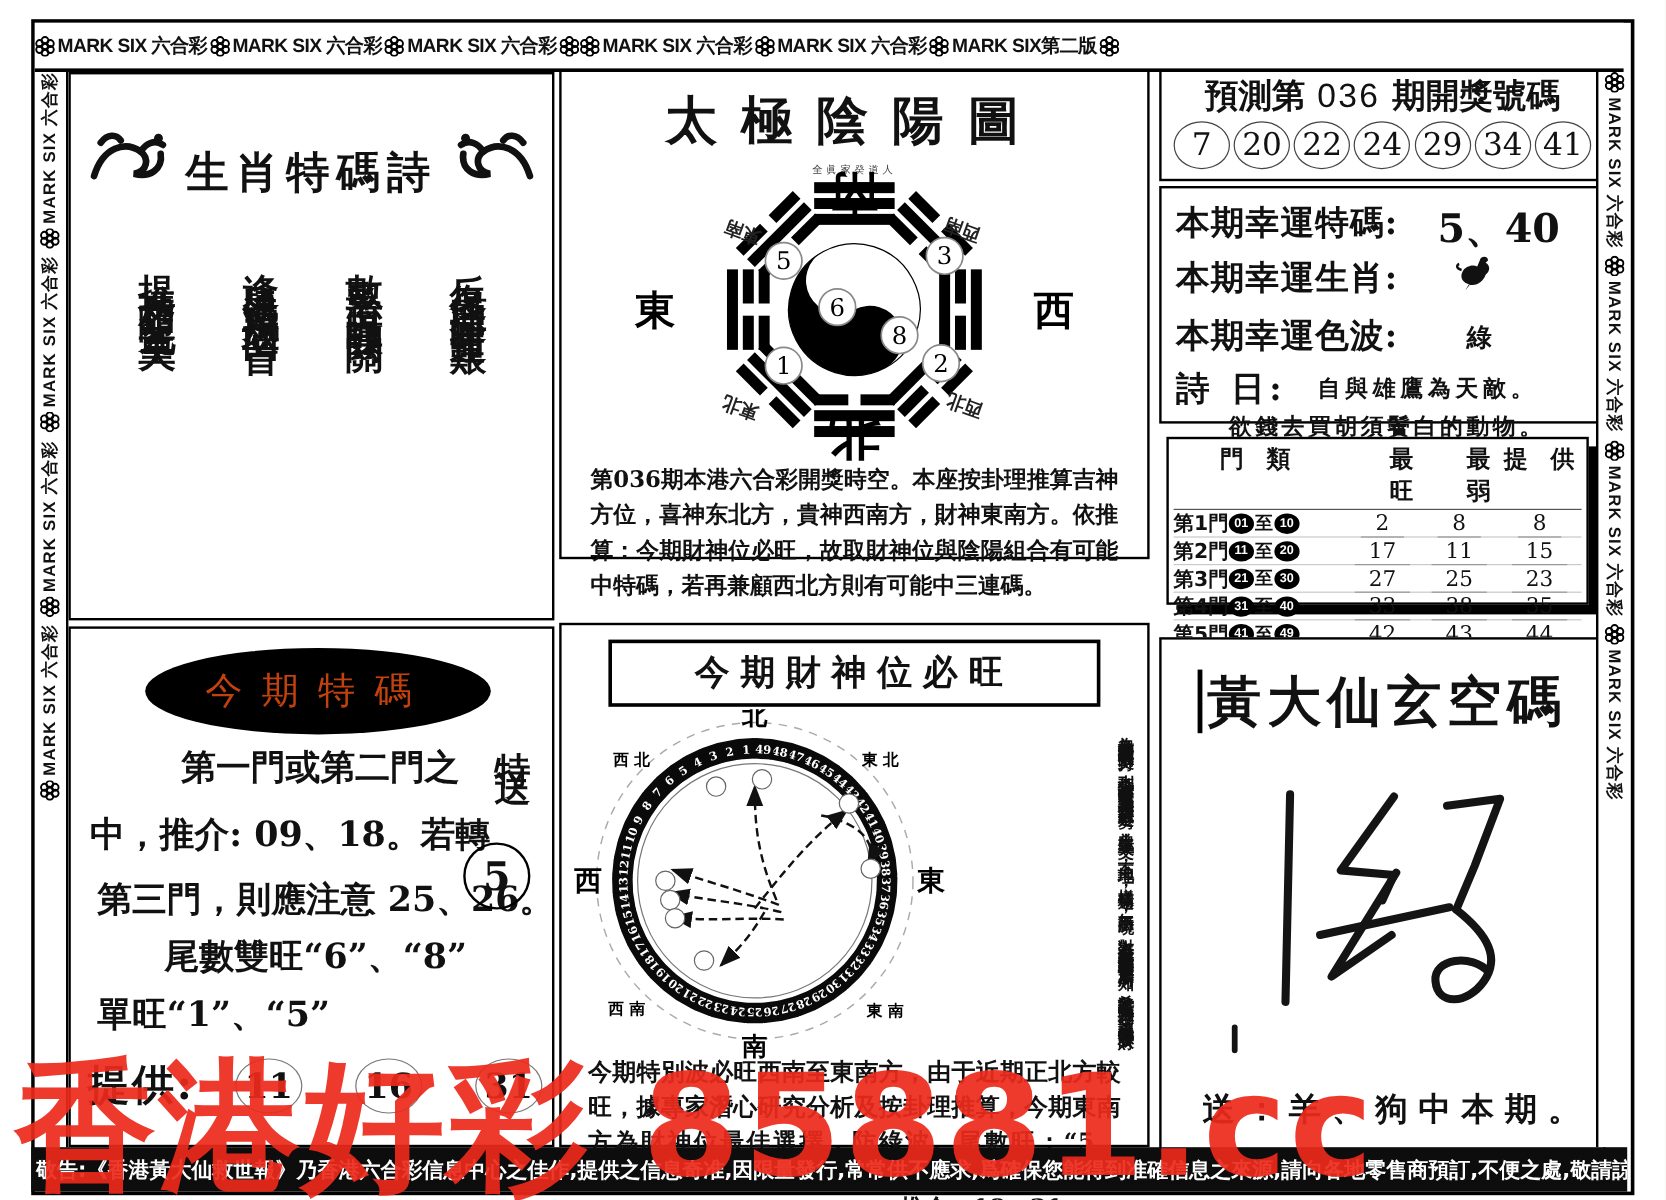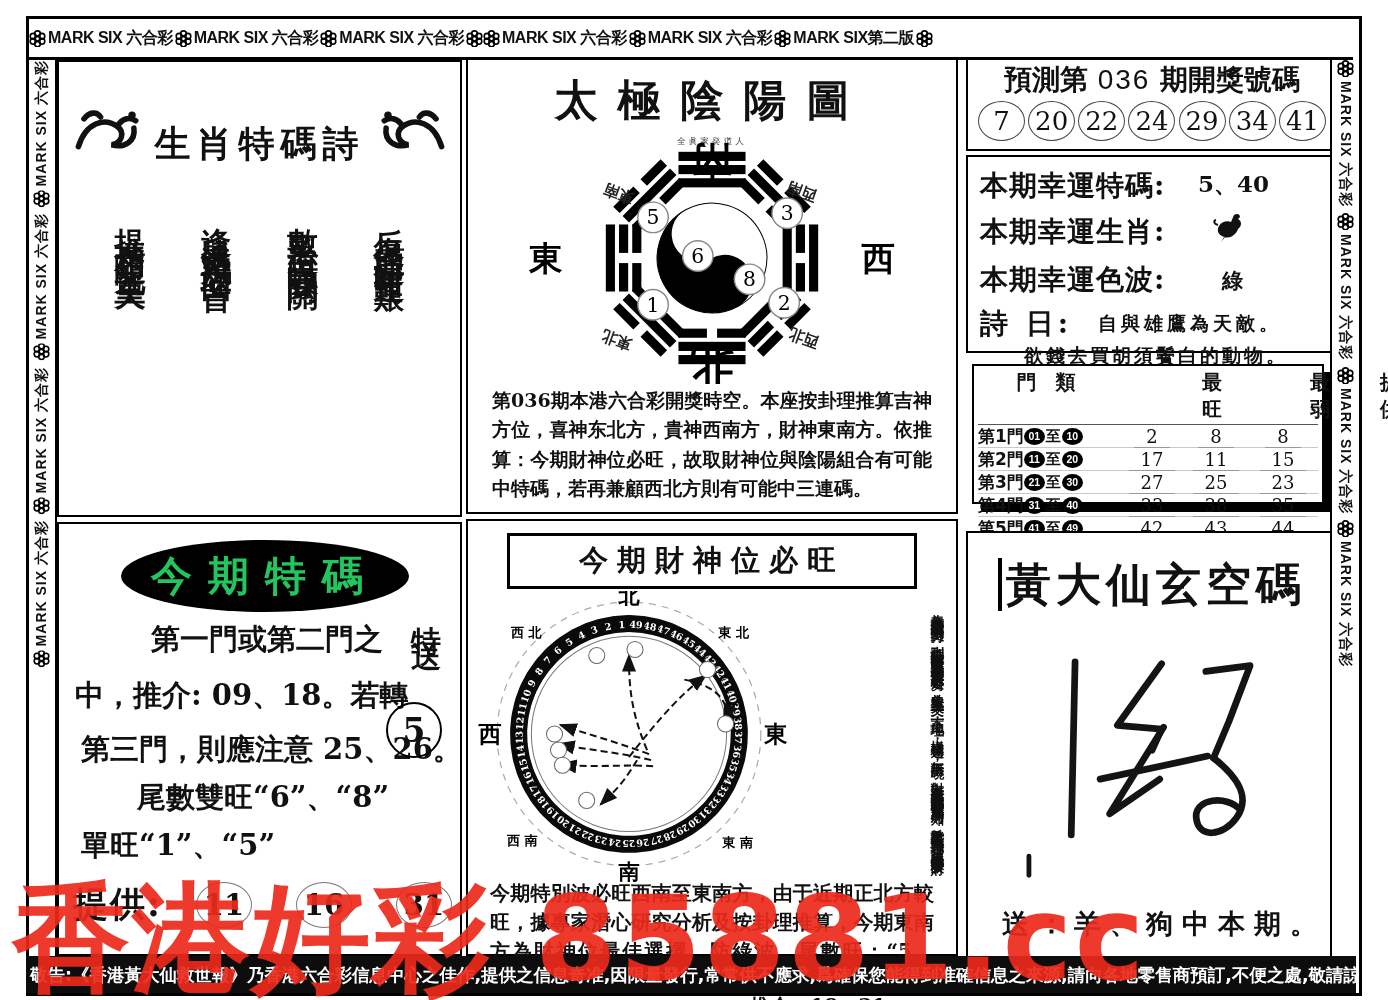--- a/index.html
+++ b/index.html
@@ -28,31 +28,31 @@
   .panel{position:absolute;background:#fff;border:2.5px solid #000;box-sizing:border-box;}
   
   #poem-panel{left:57px;top:60px;width:405px;height:457px;}
   .poem-head{display:flex;align-items:center;justify-content:center;gap:10px;margin-top:28px;}
   .poem-title{font-size:36px;font-weight:900;letter-spacing:6px;margin-top:30px;}
   .poem-cols{display:flex;flex-direction:row-reverse;justify-content:space-evenly;margin-top:34px;height:300px;}
   .poem-col{writing-mode:vertical-rl;font-size:31px;font-weight:700;letter-spacing:9px;line-height:1;}
   
   #special-panel{left:57px;top:522px;width:405px;height:434px;}
   .oval{position:absolute;left:62px;top:16px;width:288px;height:72px;background:#000;border-radius:50%;
-        color:#22c55e;display:flex;align-items:center;justify-content:center;font-size:41px;font-weight:700;letter-spacing:16px;}
+        color:#c2410c;display:flex;align-items:center;justify-content:center;font-size:31px;font-weight:400;letter-spacing:16px;}
   .sc-line{position:absolute;font-size:29px;font-weight:700;white-space:nowrap;font-family:"DejaVu Serif",serif;}
   .sc-side{position:absolute;right:14px;top:78px;writing-mode:vertical-rl;font-size:30px;font-weight:700;letter-spacing:16px;}
   .sc-circle{position:absolute;right:18px;top:178px;width:52px;height:52px;border:2.5px solid #000;border-radius:50%;
              display:flex;align-items:center;justify-content:center;font-size:33px;font-weight:700;}
   .offer-row{position:absolute;left:14px;bottom:26px;display:flex;align-items:center;gap:34px;}
   .offer-label{font-size:35px;font-weight:900;letter-spacing:2px;}
   .offer-num{width:54px;height:44px;border:1.5px solid #777;border-radius:50%;display:flex;align-items:center;
              justify-content:center;font-size:29px;font-weight:700;}
   
-  #taiji-panel{left:466px;top:58px;width:492px;height:456px;}
+  #taiji-panel{left:466px;top:58px;width:492px;height:408px;}
   .taiji-title{text-align:center;font-size:43px;font-weight:900;letter-spacing:20px;margin-top:12px;white-space:nowrap;}
   .taiji-svg{display:block;margin:2px auto 0 auto;}
   .taiji-par{padding:2px 24px 0 24px;font-size:19px;line-height:1.55;text-align:justify;font-weight:600;}
   
   #wheel-panel{left:466px;top:519px;width:492px;height:437px;}
   .wheel-titlebox{margin:12px auto 0 auto;width:404px;border:3px solid #000;text-align:center;
                   font-size:29px;font-weight:900;letter-spacing:9px;padding:5px 0;font-family:"DejaVu Sans",sans-serif;}
   .wheel-row{display:flex;margin-top:2px;}
   .wheel-svg{margin-left:10px;}
   .wheel-sidetext{writing-mode:vertical-rl;height:268px;width:158px;margin-top:12px;margin-left:2px;
@@ -68,21 +68,21 @@
             justify-content:center;font-size:26px;}
   
   #lucky-panel{left:966px;top:155px;width:372px;height:198px;}
   .lk-row{position:absolute;left:12px;white-space:nowrap;}
   .lk-label{font-size:28px;font-weight:900;letter-spacing:1px;}
   .lk-val{position:absolute;font-weight:700;}
   
   #gates-panel{left:972px;top:364px;width:352px;height:140px;border:2px solid #000;box-shadow:9px 8px 0 #000;
                background:#fff;position:absolute;box-sizing:border-box;padding:3px 4px 0 4px;}
   .g-head{display:grid;grid-template-columns:142px 64px 64px 1fr;font-size:20px;font-weight:900;
-          letter-spacing:6px;border-bottom:1px solid #555;padding-bottom:1px;gap:44px;}
+          letter-spacing:6px;border-bottom:1px solid #555;padding-bottom:1px;}
   .g-row{display:grid;grid-template-columns:142px 64px 64px 1fr;align-items:center;height:22px;
          border-bottom:1px solid #c9c9c9;}
   .g-gate{font-family:"DejaVu Sans",sans-serif;font-weight:900;font-size:17px;white-space:nowrap;display:flex;align-items:center;}
   .badge{display:inline-block;background:#000;color:#fff;border-radius:50%;min-width:21px;height:17px;
          line-height:17px;font-size:10.5px;font-weight:700;text-align:center;font-family:"Liberation Sans",sans-serif;}
   .g-zhi{font-size:15px;font-weight:900;margin:0 1px;}
   .g-num{justify-self:center;font-size:18px;border-bottom:1px solid #999;padding:0 12px;}
   .g-headcell{text-align:right;}
   .g-headcell:first-child{text-align:center;}
   
@@ -722,21 +722,21 @@
         <span class="pred-num">24</span>
         <span class="pred-num">29</span>
         <span class="pred-num">34</span>
         <span class="pred-num">41</span>
       </div>
   </div>
 
   <div class="panel" id="lucky-panel">
     <div class="lk-row" style="top:10px;">
       <span class="lk-label">本期幸運特碼:</span>
-      <span class="lk-val" style="left:218px;top:2px;font-size:23px;">5、40</span>
+      <span class="lk-val" style="left:218px;top:2px;font-size:33px;">5、40</span>
     </div>
     <div class="lk-row" style="top:104px;">
       <span class="lk-label">本期幸運色波:</span>
       <span class="lk-val" style="left:242px;top:6px;font-size:21px;">綠</span>
     </div>
     <div class="lk-row" style="top:56px;">
       <span class="lk-label">本期幸運生肖:</span>
       <svg class="lk-val" style="left:232px;top:-2px;" width="36" height="34" viewBox="0 0 36 34">
         <path d="M22,4 C25,2 28,3 28,6 L26,8 C30,10 30,15 26,18 C24,24 18,28 12,26 L9,31 L13,26 C7,25 4,20 7,15 C9,11 15,9 19,11 L22,4 Z" fill="#111"></path>
         <path d="M6,14 C2,13 1,10 4,9" stroke="#111" stroke-width="2" fill="none"></path>

